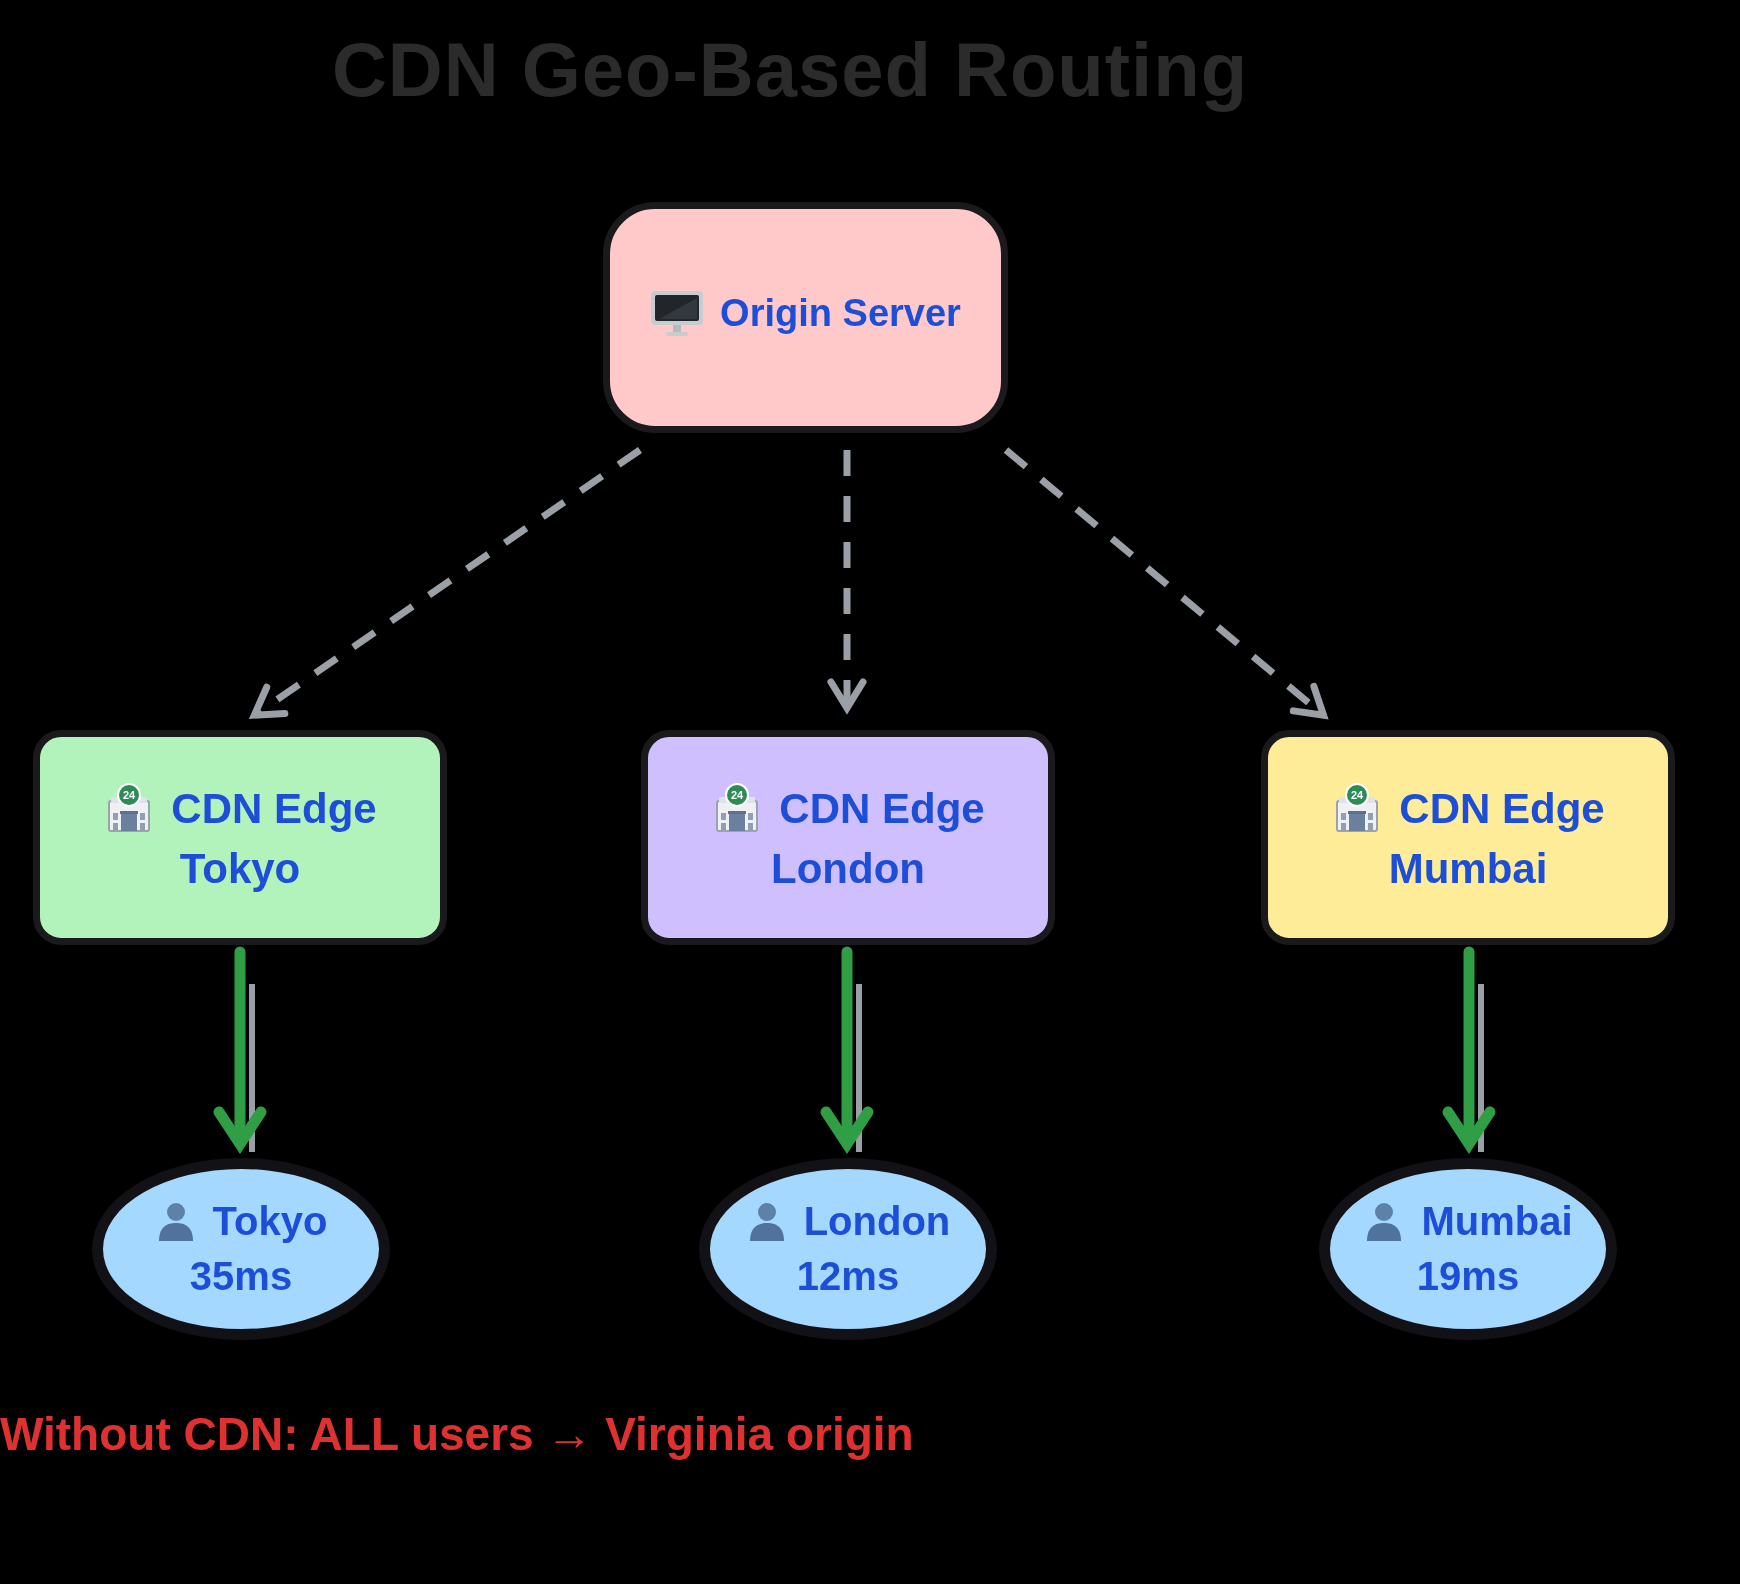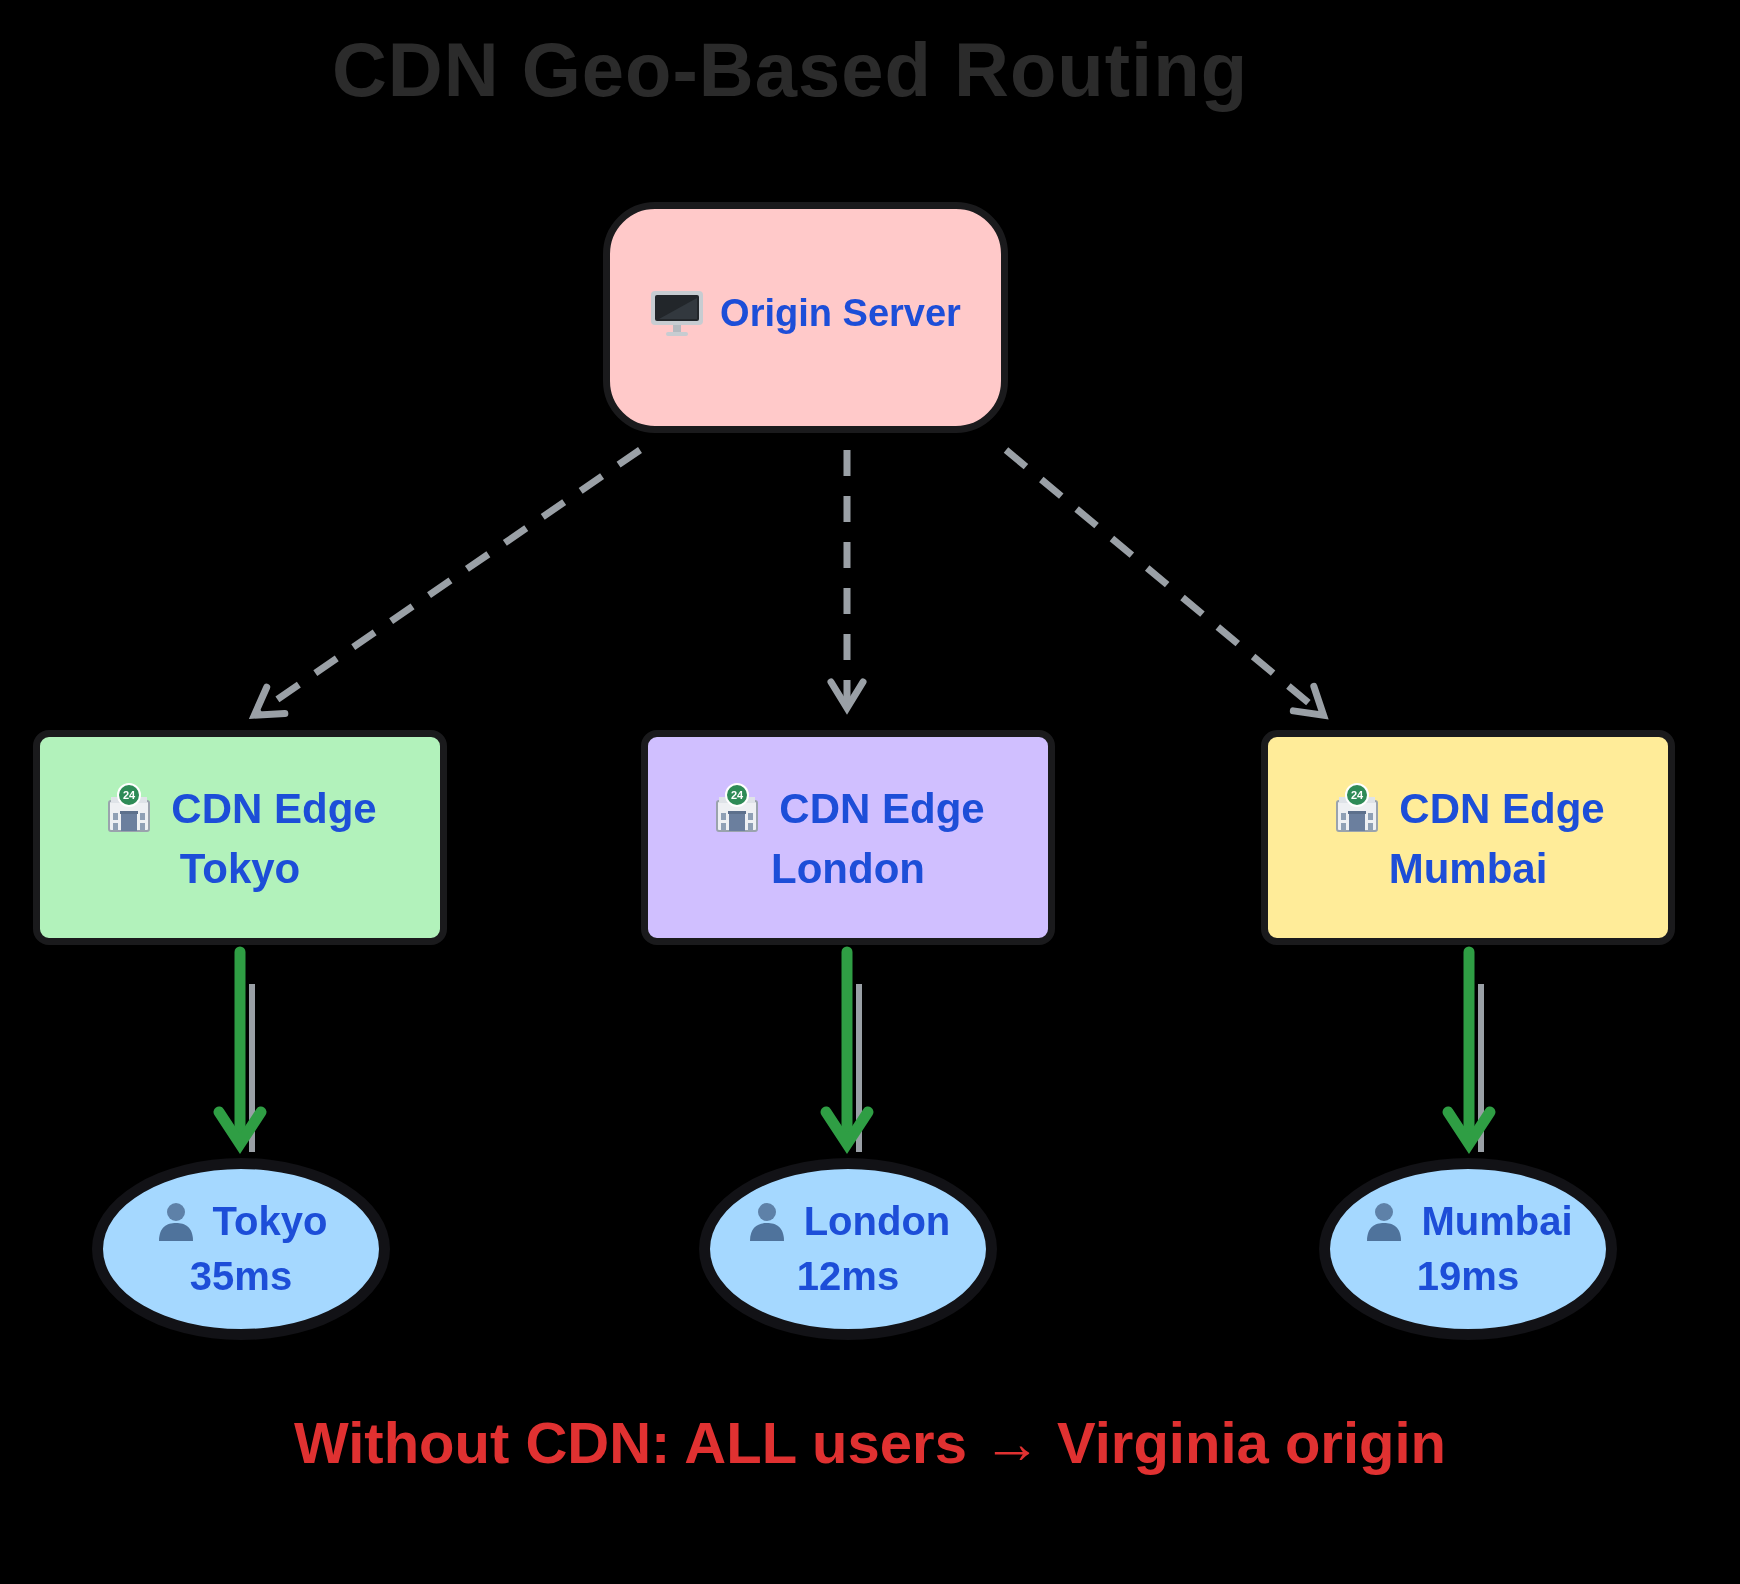--- a/index.html
+++ b/index.html
@@ -23,37 +23,37 @@
   .node{
     position:absolute;box-sizing:border-box;
     display:flex;flex-direction:column;align-items:center;justify-content:center;
     border:7px solid #1a1a1c;
     color:#1d4ed8;font-weight:bold;text-align:center;
   }
   .origin{
     left:603px;top:202px;width:405px;height:231px;
     background:#ffc9c9;border-radius:52px;font-size:38px;
   }
-  .edge{top:730px;width:414px;height:215px;border-radius:16px;font-size:42px;}
+  .edge{top:730px;width:414px;height:215px;border-radius:28px;font-size:42px;}
   .edge-tokyo{left:33px;background:#b2f2bb;}
   .edge-london{left:641px;background:#d0bfff;}
   .edge-mumbai{left:1261px;background:#ffec99;}
   .user{
     top:1158px;width:298px;height:182px;border-radius:50%;
     background:#a5d8ff;border:11px solid #121216;font-size:40px;
   }
   .user-tokyo{left:92px;}
   .user-london{left:699px;}
   .user-mumbai{left:1319px;}
   .line1{display:flex;align-items:center;gap:16px;margin-bottom:8px;}
   .line2{margin-top:2px;}
   .icon{display:inline-flex;align-items:center;}
   .footer{
     position:absolute;top:1402px;left:0;width:1740px;
-    text-align:center;font-size:58px;font-weight:bold;
+    font-size:46px;font-weight:bold;
     color:#e03131;line-height:1.4;
   }
 </style>
 </head>
 <body>
 
 <div class="canvas">
 
   <div class="title">CDN Geo-Based Routing</div>
 

